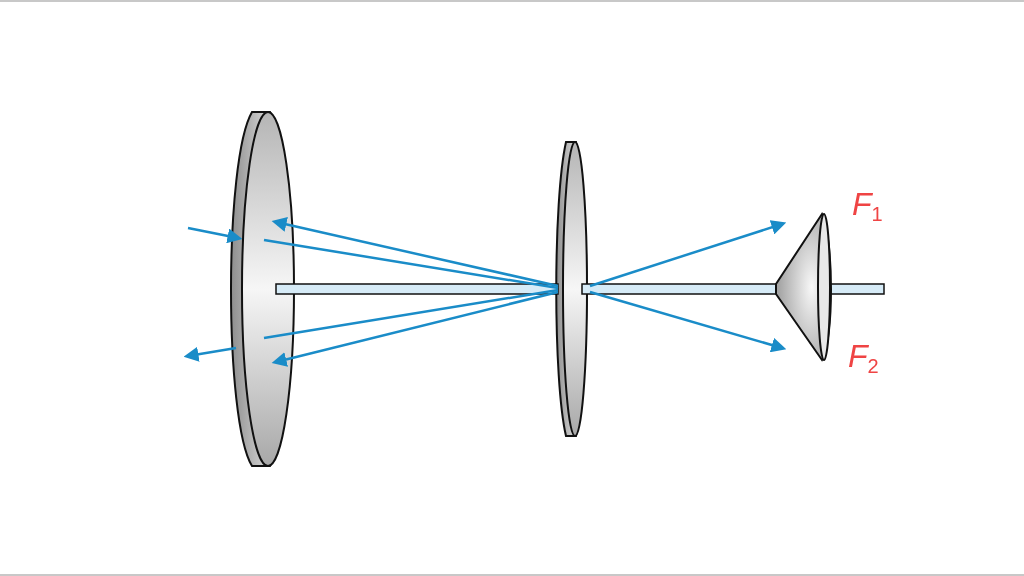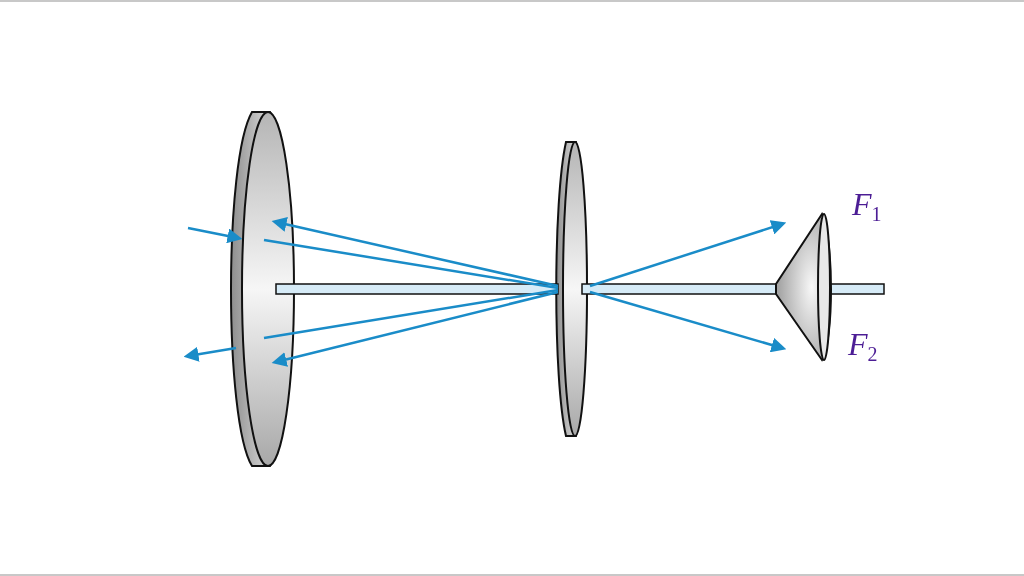--- a/index.html
+++ b/index.html
@@ -1,19 +1,19 @@
 <!DOCTYPE html>
 <html><head>
 <meta charset="utf-8">
 <style>
   html, body { margin:0; padding:0; background:#ffffff; }
   body { width:1024px; height:576px; overflow:hidden; position:relative; font-family:"Liberation Serif", serif; }
   .frame { position:absolute; left:0; top:0; width:1024px; height:576px; box-sizing:border-box; border-top:2px solid #c8c8c8; border-bottom:2px solid #c8c8c8; }
   svg { position:absolute; left:0; top:0; }
-  .label { position:absolute; font-family:Liberation Serif, serif; font-style:italic; font-size:32px; color:#4c1d95; }
+  .label { position:absolute; font-family:Liberation Sans, sans-serif; font-style:italic; font-size:32px; color:#ef4444; }
   .label sub { font-style:normal; font-size:20px; vertical-align:-6px; }
 </style>
 </head>
 <body>
 
 <div class="frame"></div>
 
 <svg width="1024" height="576" viewBox="0 0 1024 576">
   <defs>
     <linearGradient id="rimGrad" x1="0" x2="1" y1="0" y2="0">
@@ -62,13 +62,13 @@
     <line x1="558" y1="286" x2="276" y2="222" marker-end="url(#arrow)"></line>
     <line x1="264" y1="338" x2="558" y2="290"></line>
     <line x1="236" y1="348" x2="188" y2="356" marker-end="url(#arrow)"></line>
     <line x1="558" y1="292" x2="276" y2="362" marker-end="url(#arrow)"></line>
     <line x1="590" y1="286" x2="782" y2="224" marker-end="url(#arrow)"></line>
     <line x1="590" y1="292" x2="782" y2="348" marker-end="url(#arrow)"></line>
   </g>
 </svg>
 
 <div class="label" style="left:852px; top:186px;"><span>F</span><sub>1</sub></div>
-<div class="label" style="left:848px; top:326px;"><span>F</span><sub>2</sub></div>
+<div class="label" style="left:848px; top:338px;"><span>F</span><sub>2</sub></div>
 
 </body></html>

